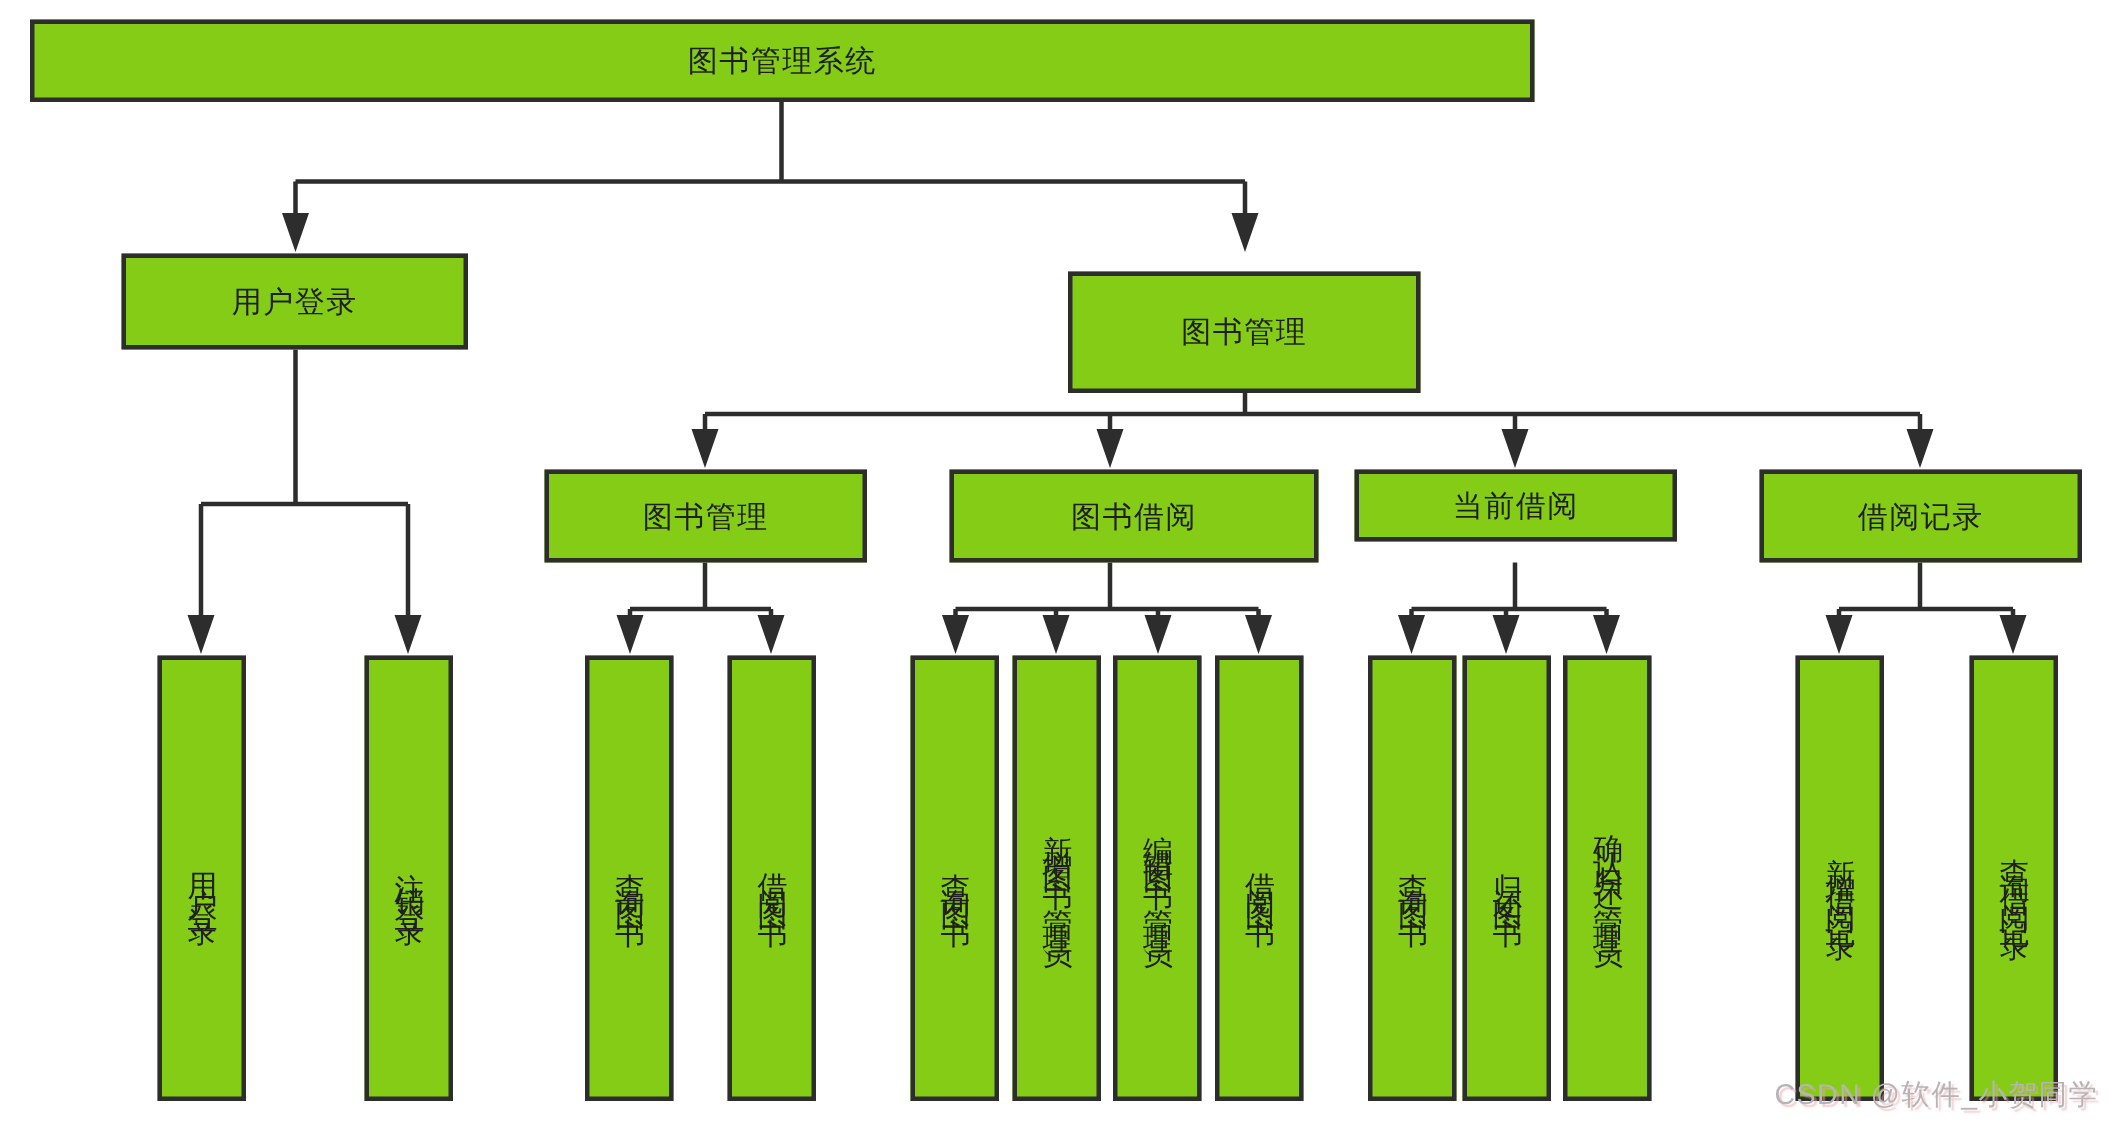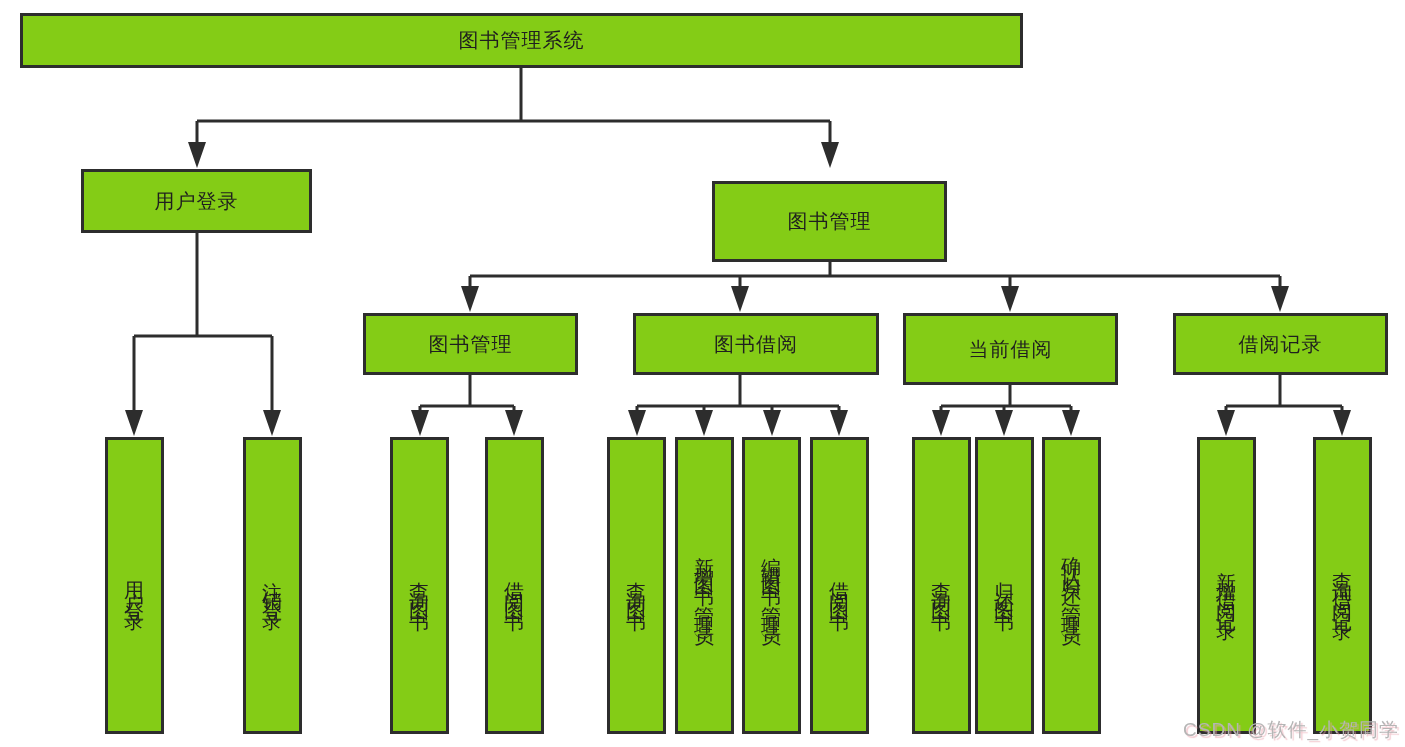--- a/index.html
+++ b/index.html
@@ -129,21 +129,21 @@
   <div class="box" style="left:712px; top:181px; width:235px; height:81px;font-family:Liberation Serif, serif;">
     <span>图书管理</span>
   </div>
 
   <div class="box" style="left:363px; top:313px; width:215px; height:62px;">
     <span>图书管理</span>
   </div>
   <div class="box" style="left:633px; top:313px; width:246px; height:62px;">
     <span>图书借阅</span>
   </div>
-  <div class="box" style="left:903px; top:313px; width:215px; height:72px;">
+  <div class="box" style="left:903px; top:313px; width:215px; height:48px;">
     <span>当前借阅</span>
   </div>
   <div class="box" style="left:1173px; top:313px; width:215px; height:62px;">
     <span>借阅记录</span>
   </div>
 
   <div class="box leaf" style="left:105px;">
     <span class="vtext">用户登录</span>
   </div>
   <div class="box leaf" style="left:243px;">

